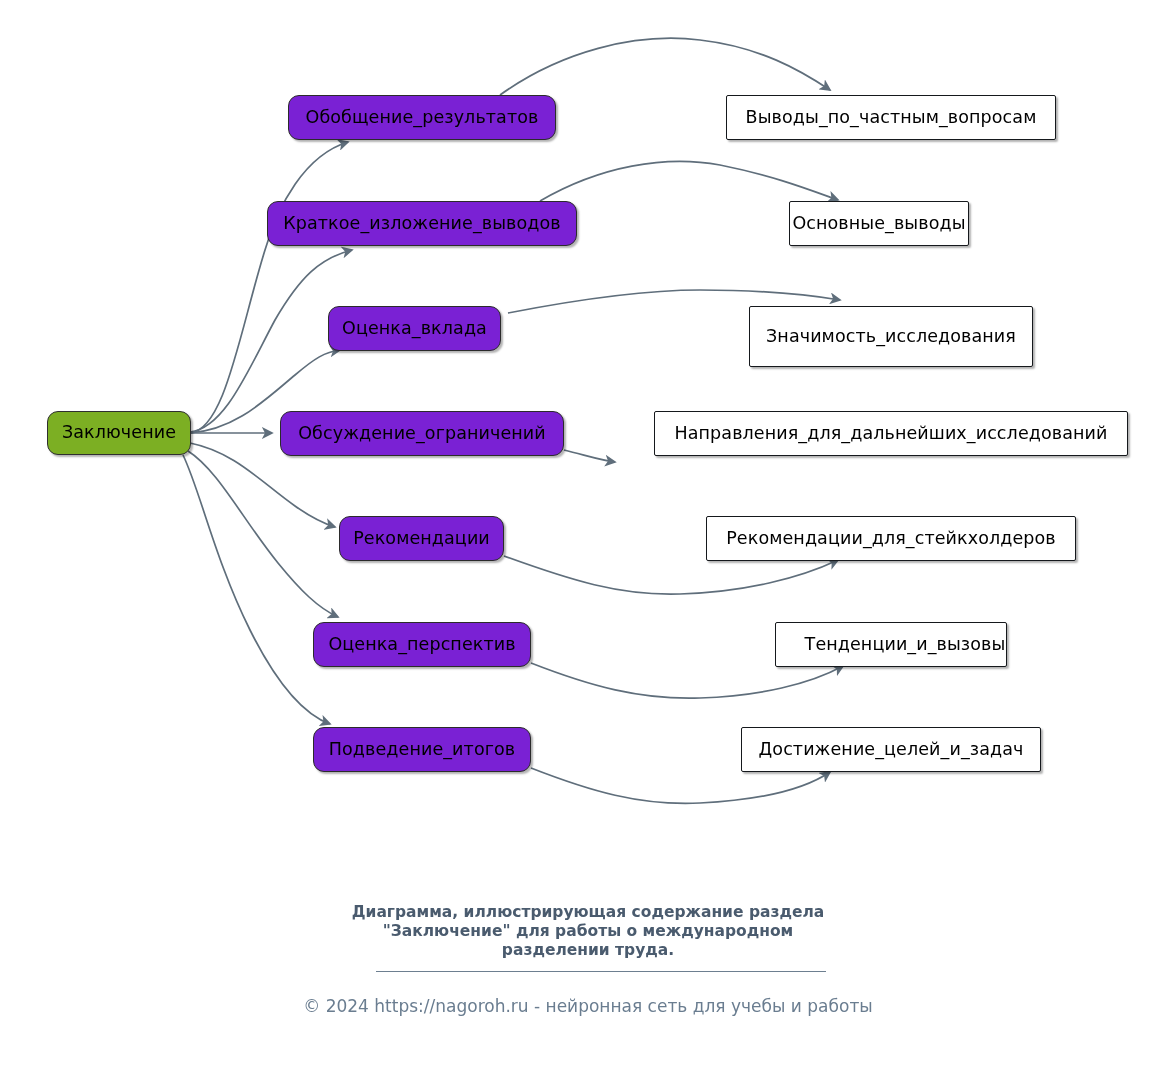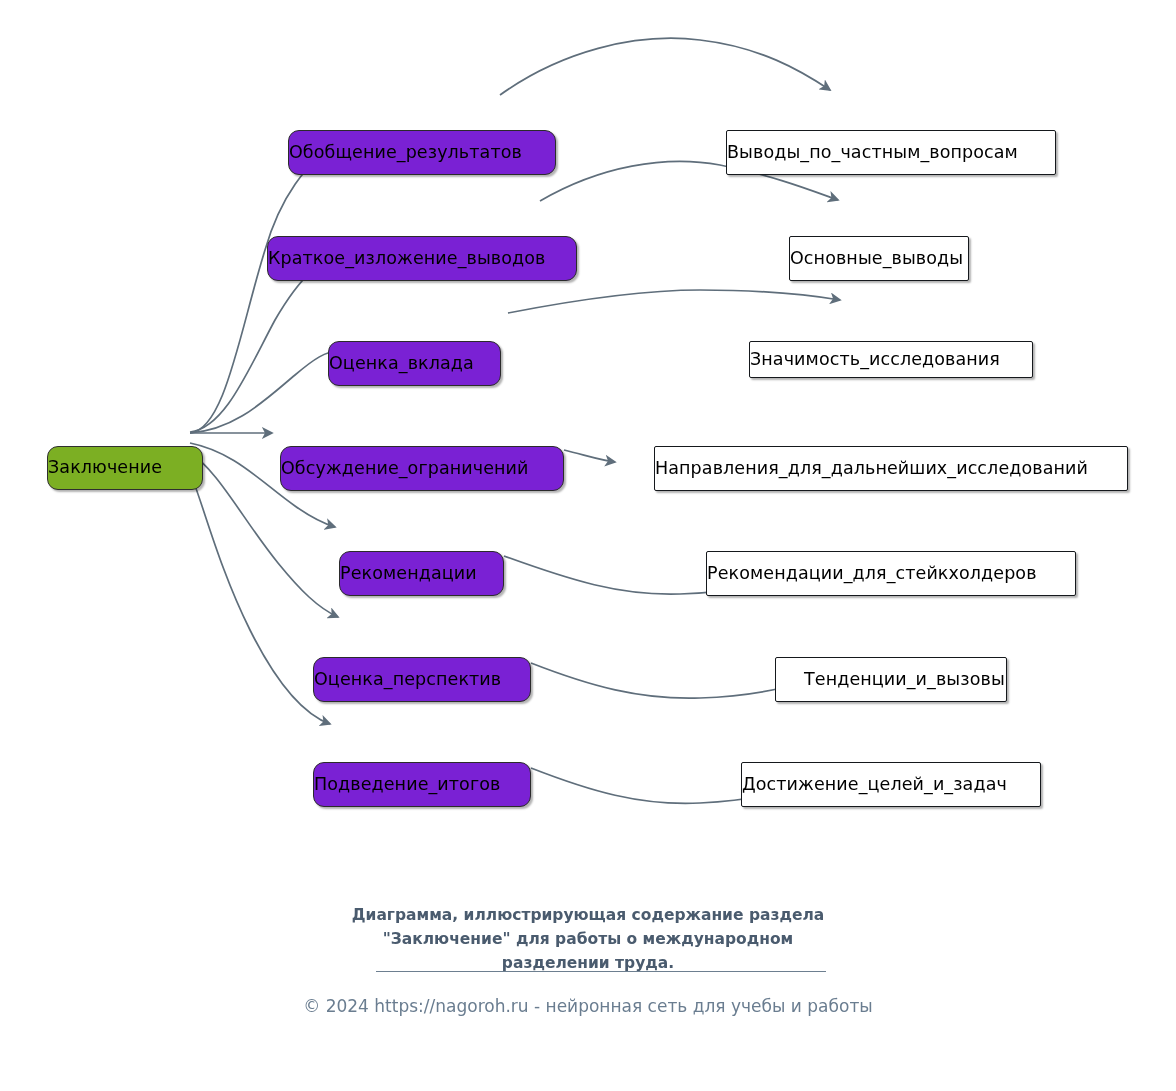--- a/index.html
+++ b/index.html
@@ -18,28 +18,28 @@
     position: absolute;
     left: 0; top: 0;
     width: 1176px;
     height: 1091px;
   }
   .node {
     position: absolute;
     box-sizing: border-box;
     display: flex;
     align-items: center;
+    justify-content: center;
     white-space: nowrap;
     font-size: 17.5px;
     line-height: 1;
     letter-spacing: 0.1px;
     color: #000000;
     border-radius: 11px;
     border: 1.6px solid #000000;
-    margin-top: 35px;
   }
   .node.root {
     background: #7CAF23;
     border-color: #2f2f2f;
     box-shadow: 2px 2px 2px rgba(0,0,0,0.30);
   }
   .node.branch {
     background: #7A21D4;
     border-color: #2b2b2b;
     box-shadow: 2px 2px 2px rgba(0,0,0,0.30);
@@ -52,21 +52,21 @@
     box-shadow: 2px 2px 2px rgba(0,0,0,0.30);
   }
   .caption {
     position: absolute;
     left: 0;
     width: 1176px;
     text-align: center;
     color: #4a5b6e;
     font-weight: bold;
     font-size: 15.5px;
-    line-height: 24px;
+    line-height: 19px;
     white-space: pre-line;
   }
   .rule {
     position: absolute;
     height: 0;
     border-top: 1.3px solid #6d7f90;
   }
   .footer {
     position: absolute;
     left: 0;
@@ -98,21 +98,21 @@
       <path d="M 540,201 C 600,166 665,155 720,165 C 775,176 810,190 838,200"></path>
       <path d="M 508,313 C 575,300 640,290 700,290 C 760,290 810,295 840,300"></path>
       <path d="M 564,450 C 585,455 600,460 615,462"></path>
       <path d="M 504,556 C 570,580 620,596 680,594 C 745,592 800,578 838,560"></path>
       <path d="M 531,663 C 590,686 640,700 700,698 C 760,696 810,684 843,666"></path>
       <path d="M 531,768 C 590,791 640,806 700,803 C 760,800 805,789 830,772"></path>
     </g>
 </svg>
 
 <div id="nodes-layer">
-    <div class="node root" style="left: 47px; top: 411px; width: 156px; height: 44px;">
+    <div class="node root" style="left: 47px; top: 411px; width: 144px; height: 44px;">
       <span>Заключение</span>
     </div>
     <div class="node branch" style="left: 288px; top: 95px; width: 268px; height: 45px;">
       <span>Обобщение_результатов</span>
     </div>
     <div class="node branch" style="left: 267px; top: 201px; width: 310px; height: 45px;">
       <span>Краткое_изложение_выводов</span>
     </div>
     <div class="node branch" style="left: 328px; top: 306px; width: 173px; height: 45px;">
       <span>Оценка_вклада</span>
@@ -128,21 +128,21 @@
     </div>
     <div class="node branch" style="left: 313px; top: 727px; width: 218px; height: 45px;">
       <span>Подведение_итогов</span>
     </div>
     <div class="node leaf" style="left: 726px; top: 95px; width: 330px; height: 45px;">
       <span>Выводы_по_частным_вопросам</span>
     </div>
     <div class="node leaf" style="left: 789px; top: 201px; width: 180px; height: 45px;">
       <span>Основные_выводы</span>
     </div>
-    <div class="node leaf" style="left: 749px; top: 306px; width: 284px; height: 37px;">
+    <div class="node leaf" style="left: 749px; top: 306px; width: 284px; height: 61px;">
       <span>Значимость_исследования</span>
     </div>
     <div class="node leaf" style="left: 654px; top: 411px; width: 474px; height: 45px;">
       <span>Направления_для_дальнейших_исследований</span>
     </div>
     <div class="node leaf" style="left: 706px; top: 516px; width: 370px; height: 45px;">
       <span>Рекомендации_для_стейкхолдеров</span>
     </div>
     <div class="node leaf" style="left: 775px; top: 622px; width: 232px; height: 45px; padding-left: 28px;">
       <span>Тенденции_и_вызовы</span>

